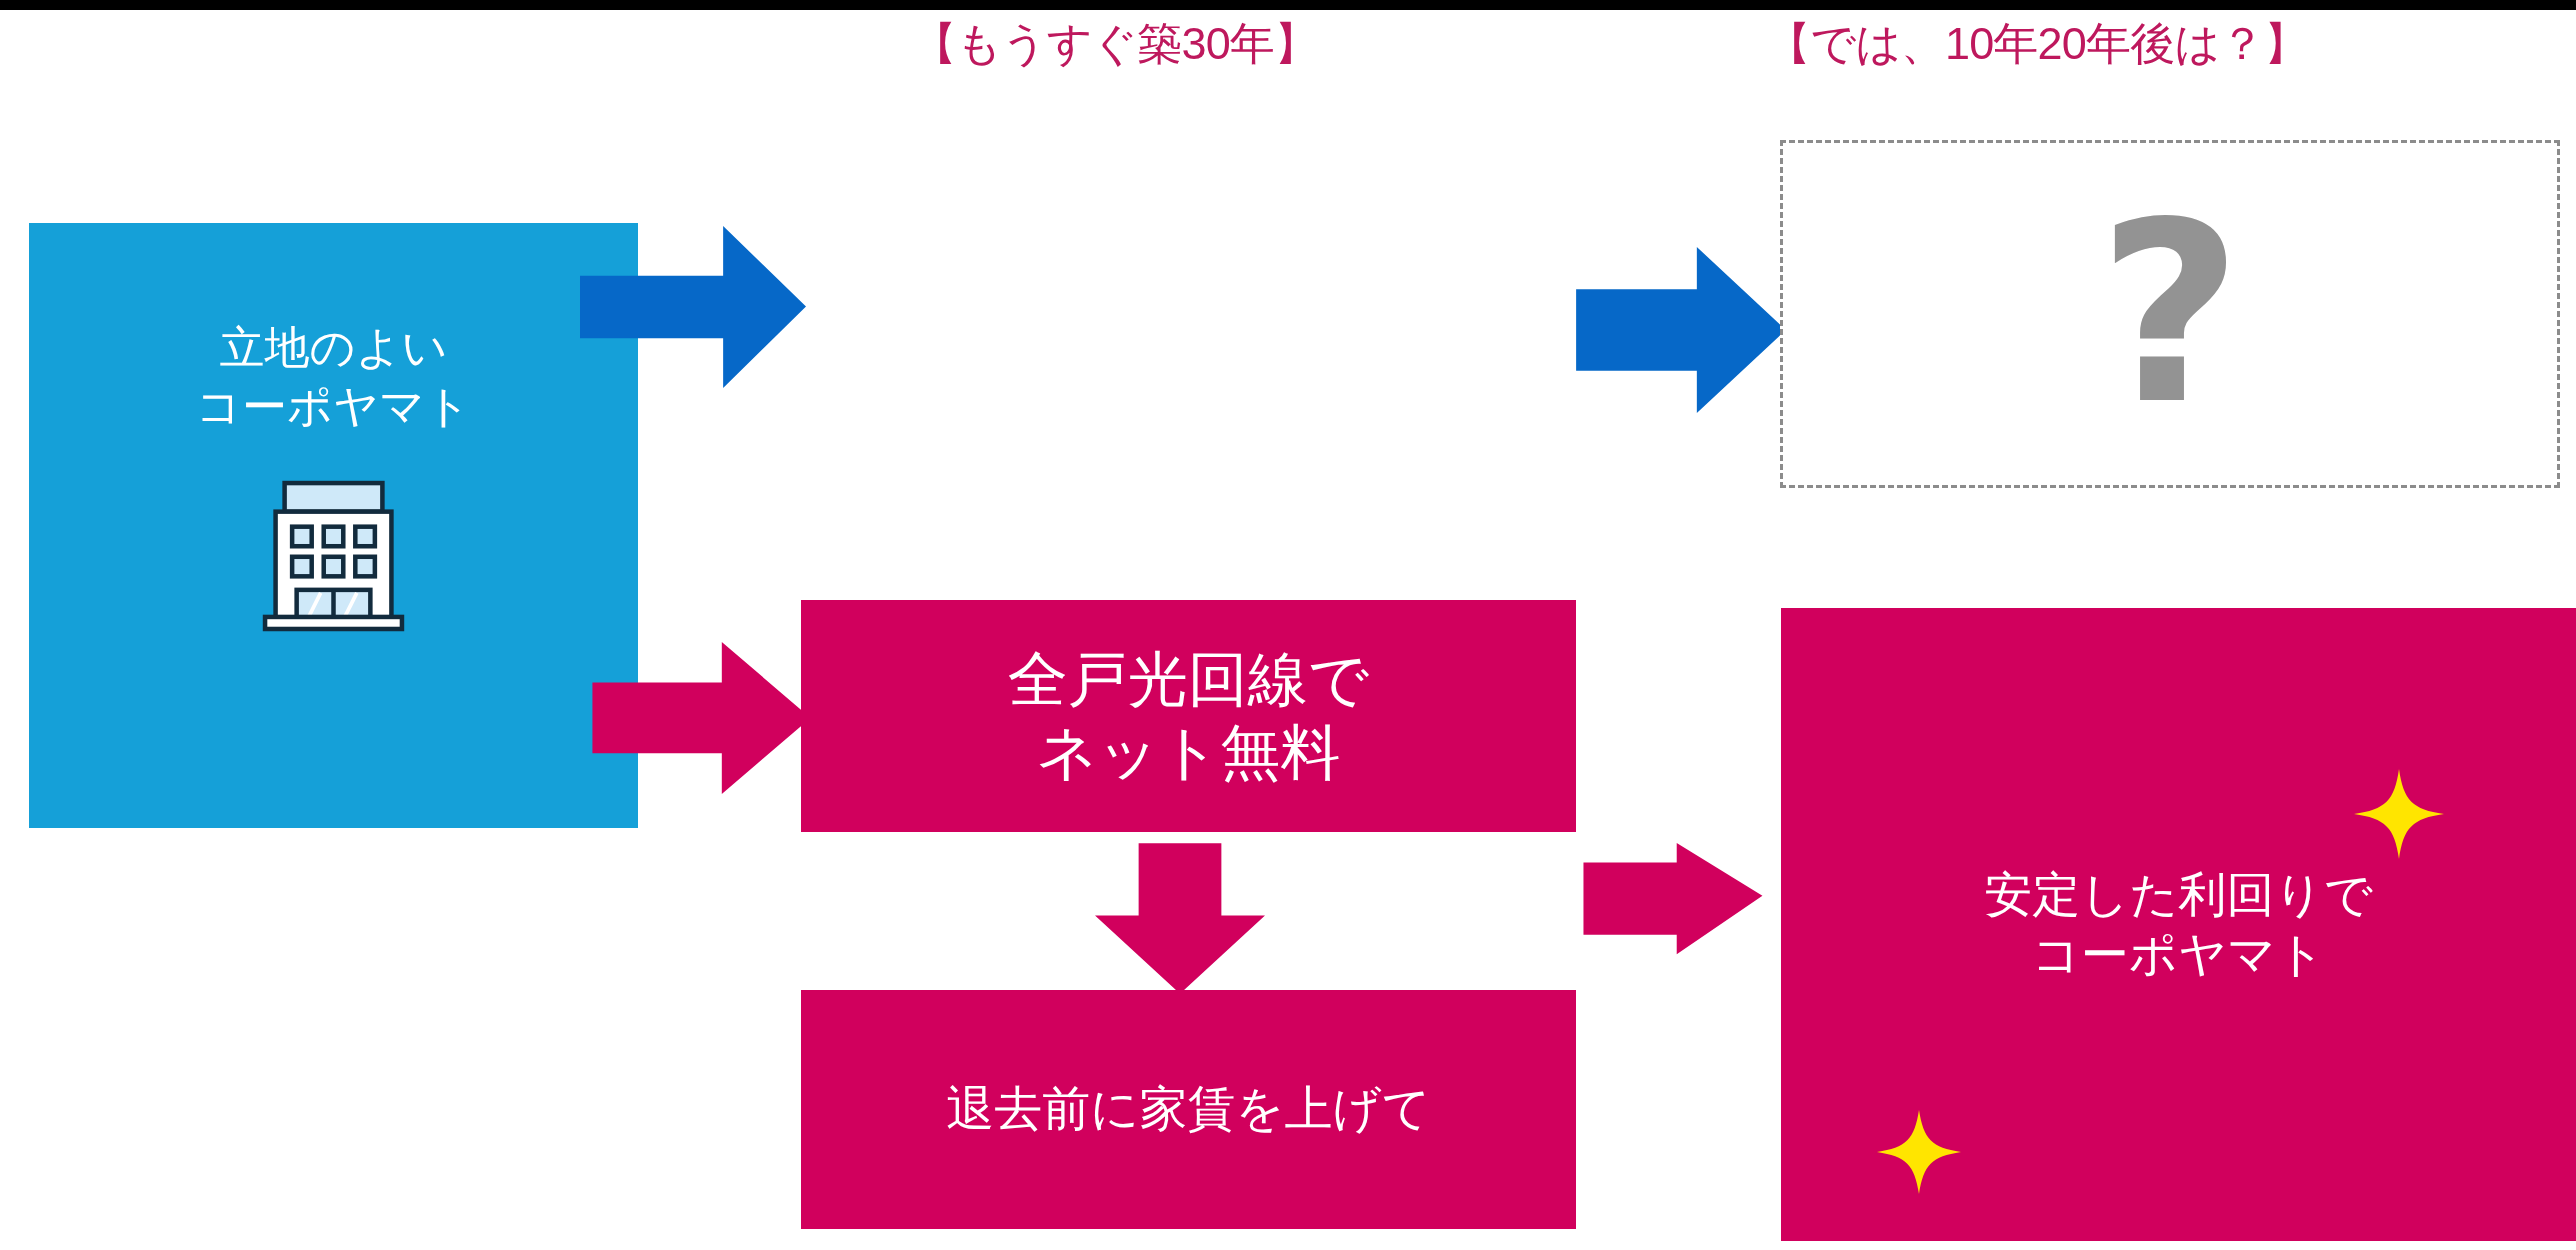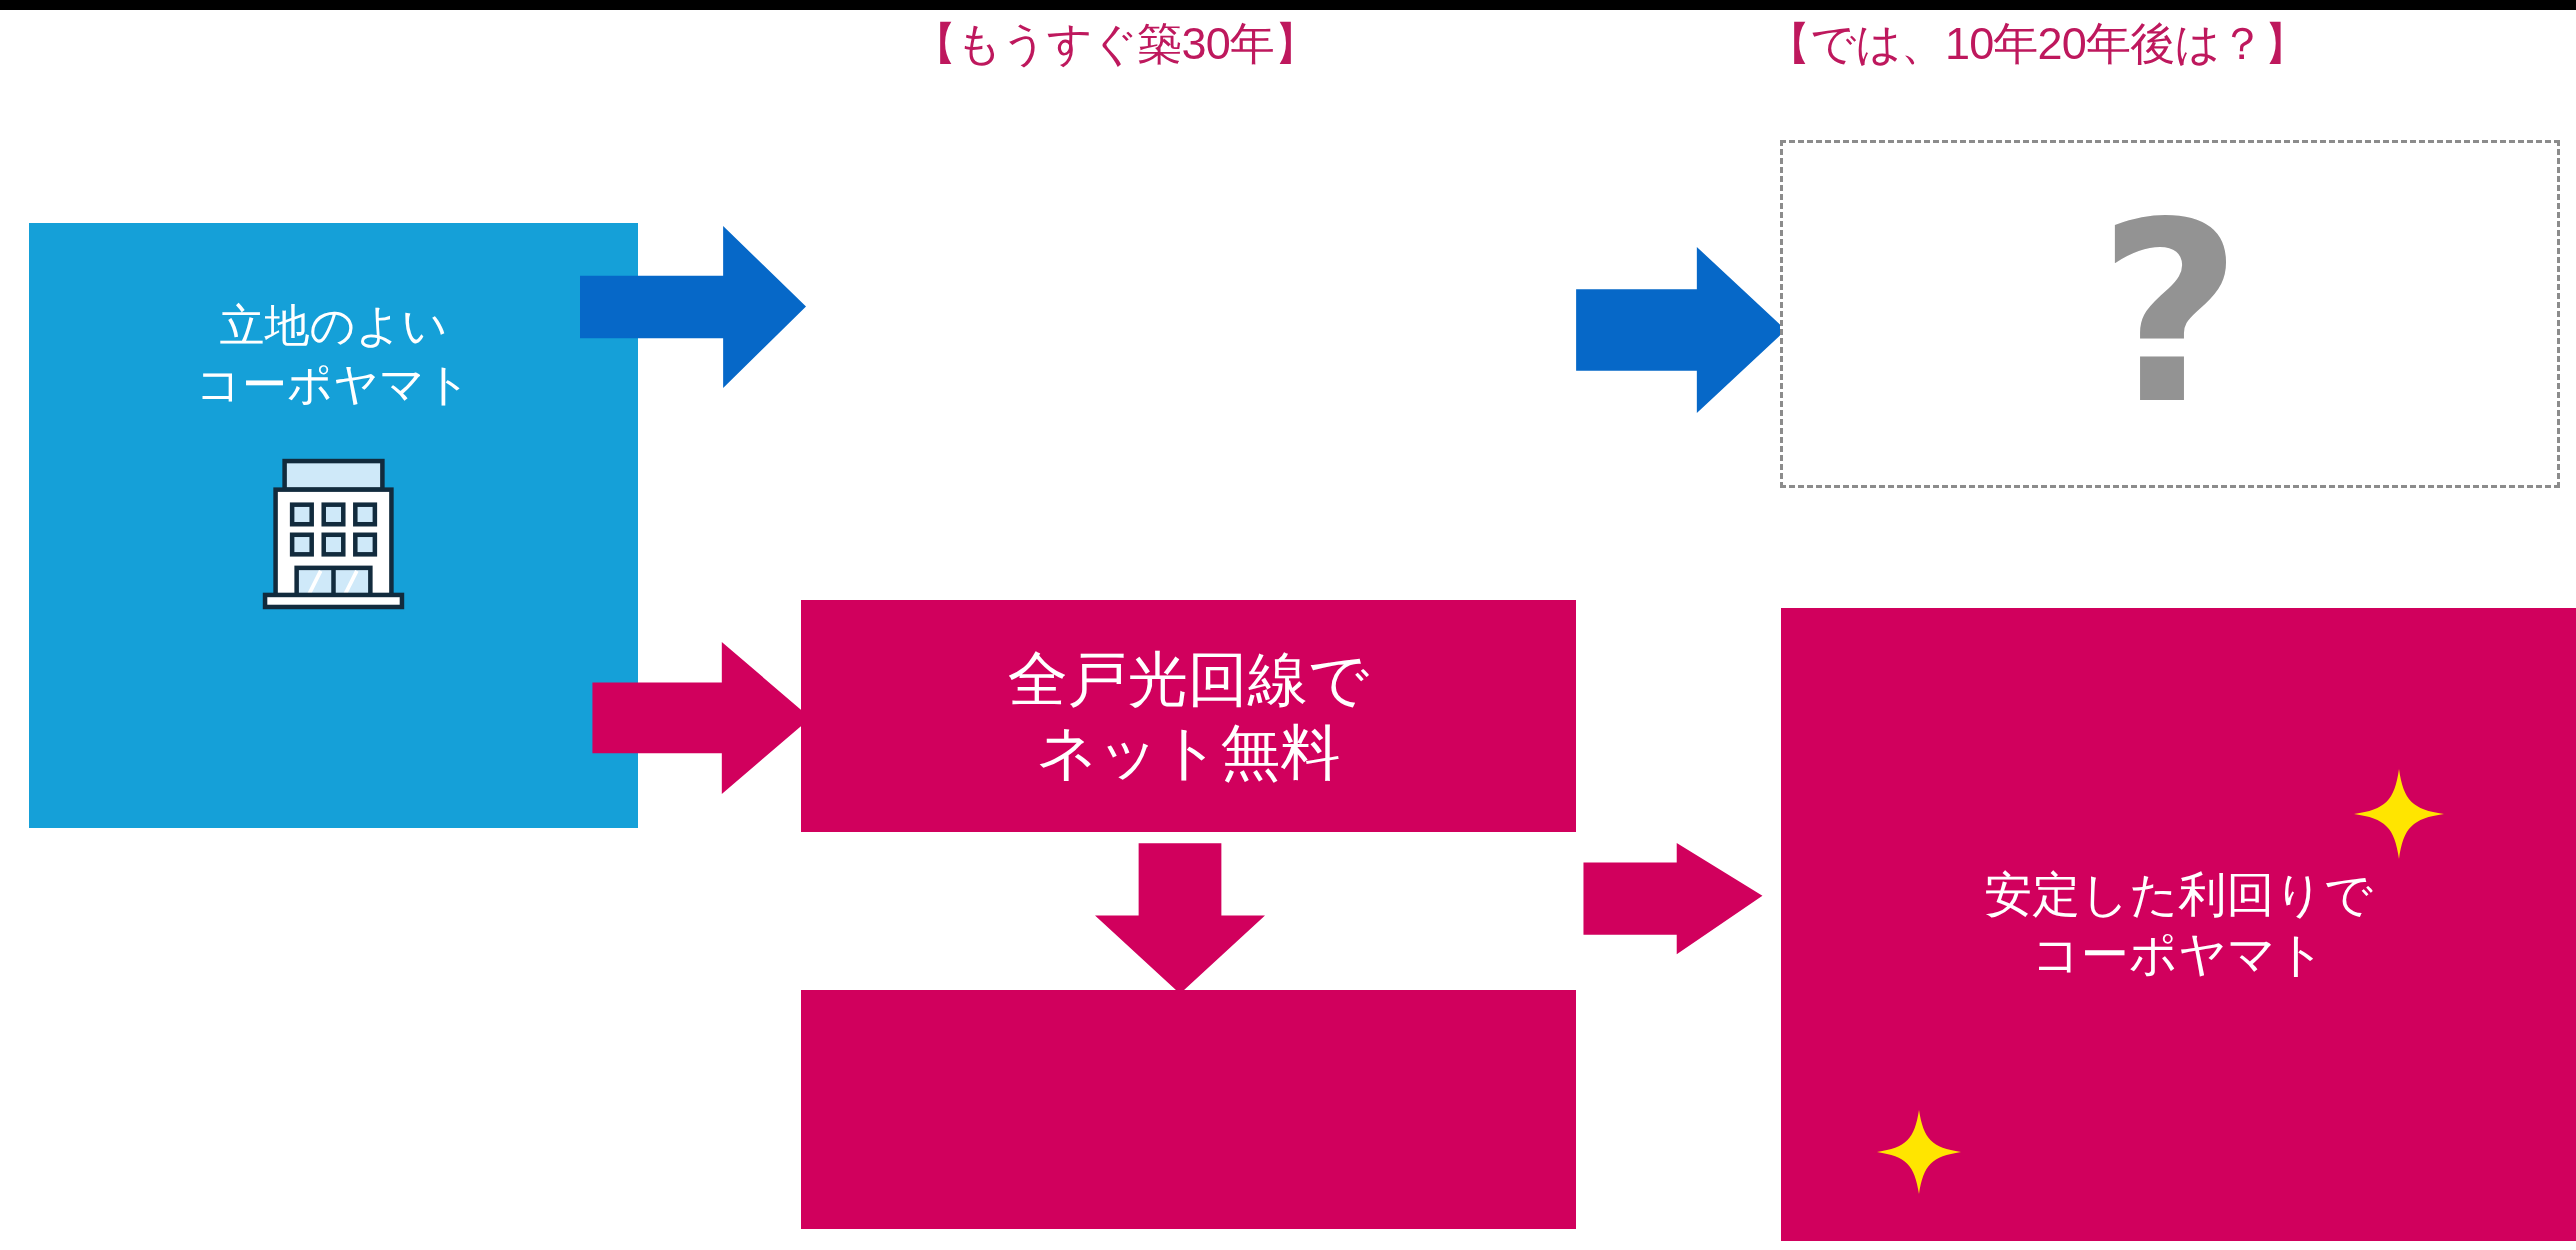--- a/index.html
+++ b/index.html
@@ -52,21 +52,21 @@
     line-height: 1.22;
     letter-spacing: 0px;
   }
   .box .ln { display: block; white-space: nowrap; }
 
   #box-cyan {
     left: 29px; top: 223px;
     width: 609px; height: 605px;
     background: #15a0d8;
     justify-content: flex-start;
-    padding-top: 74px;
+    padding-top: 96px;
   }
   #box-cyan .ln { font-size: 45px; line-height: 1.30; }
 
   .bldg-wrap {
     margin-top: 26px;
     width: 173px; height: 173px;
   }
 
   #box-blue {
     left: 801px; top: 148px;
@@ -197,20 +197,21 @@
   </div>
 
   <div class="arrow" id="arrow-mag-down">
     <svg viewBox="0 0 226 200" width="170" height="151" aria-hidden="true">
       <polygon points="58,0 168,0 168,96 226,96 113,200 0,96 58,96" fill="#d1005d"></polygon>
     </svg>
   </div>
 
   <div class="box" id="box-mag2">
     <div class="text-block">
+      <span class="ln">退去前に家賃を上げて</span>
     </div>
   </div>
 
   <div class="arrow" id="arrow-mag-right">
     <svg viewBox="0 0 278 250" width="210" height="188" aria-hidden="true">
       <polygon points="0,26 124,26 124,0 238,70 124,148 124,122 0,122" fill="#d1005d"></polygon>
     </svg>
   </div>
 
   <div class="box" id="box-mag-right">

